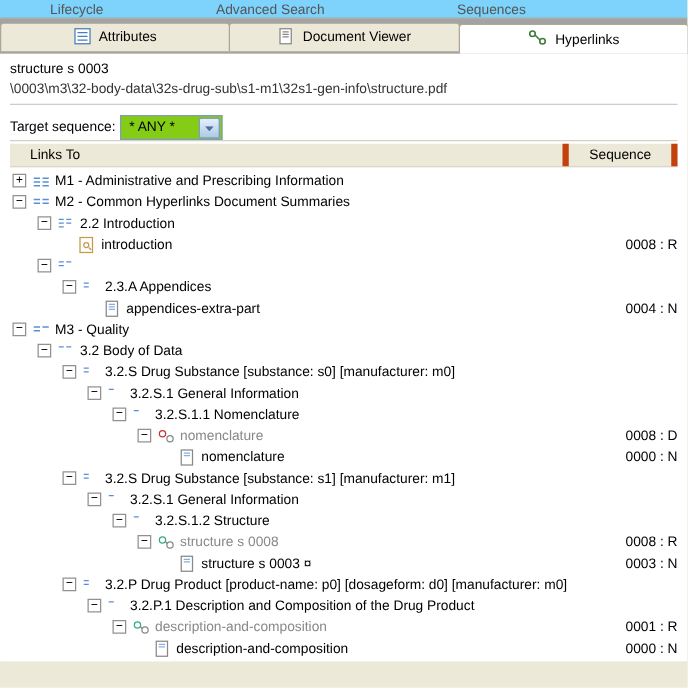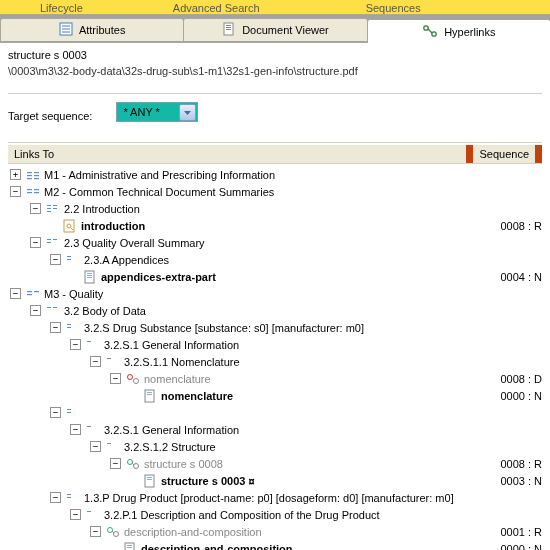--- a/index.html
+++ b/index.html
@@ -1,35 +1,35 @@
 <!DOCTYPE html>
 <html><head>
 <meta charset="utf-8">
 <style>
 html,body{margin:0;padding:0;font-family:Tahoma,Arial,sans-serif;font-size:11px;color:#000;background:#ece9d8;width:550px;height:550px;overflow:hidden}
-.topcut{height:14px;background:#fde047;border-bottom:1px solid #aca899;display:flex;gap:30px;padding-left:40px;align-items:flex-end;color:#555}
+.topcut{height:14px;background:#7dd3fc;border-bottom:1px solid #aca899;display:flex;gap:30px;padding-left:40px;align-items:flex-end;color:#555}
 .tabs{display:flex;background:#a3a3a3;border-bottom:1px solid #aca899;padding-top:3px}
 .tab{flex:1;display:flex;align-items:center;justify-content:center;height:22px;gap:6px;background:#ece9d8;border:1px solid #aca899;border-bottom:none;border-radius:3px 3px 0 0;margin-right:-1px;cursor:default}
 .tab.active{background:#fff;position:relative;top:1px;height:23px}
 .tabicon{display:inline-block}
 .content{background:#fff;padding:6px 8px 0 8px}
 .title{font-weight:normal;margin-bottom:4px}
-.path{color:#333;margin-bottom:8px;border-bottom:1px solid #ccc;padding-bottom:16px}
-.tgt{display:flex;align-items:flex-end;gap:24px;border-bottom:1px solid #d4d0c8;padding-bottom:20px;margin-bottom:2px}
-.combo{display:inline-flex;align-items:center;border:1px solid #7f9db9;background:#14b8a6;height:18px;padding:0 2px 0 6px;min-width:72px;position:relative}
+.path{color:#333;margin-bottom:8px;border-bottom:1px solid #ccc;padding-bottom:6px}
+.tgt{display:flex;align-items:center;gap:4px;border-bottom:1px solid #d4d0c8;padding-bottom:0;margin-bottom:2px}
+.combo{display:inline-flex;align-items:center;border:1px solid #7f9db9;background:#84cc16;height:18px;padding:0 2px 0 6px;min-width:72px;position:relative}
 .combo .arrow{position:absolute;right:1px;top:1px;width:15px;height:15px;background:linear-gradient(#e5effb,#adc9e8);border:1px solid #7f9db9;border-radius:2px;display:flex;align-items:center;justify-content:center}
 .cols{display:flex;border-bottom:1px solid #d4d0c8;background:#ece9d8;height:18px;align-items:center}
-.cols div{padding:0 6px;border-right:7px solid #c2410c;height:100%;display:flex;align-items:center}
+.cols div{padding:0 16px;border-right:5px solid #c2410c;height:100%;display:flex;align-items:center}
 .col1{width:480px}
 .col2{flex:1}
 .tree{background:#fff;padding:2px 0;font-size:11px}
 .row{display:flex;align-items:center;height:17px;white-space:nowrap}
 .exp{width:9px;height:9px;border:1px solid #919191;display:inline-flex;align-items:center;justify-content:center;margin-right:4px;font-size:9px;line-height:7px;color:#000;background:#fff;font-family:monospace}
 .lbl{padding-left:3px}
-.bold{font-weight:bold}
+.bold{font-weight:normal}
 .dim{color:#888}
 .seq{margin-left:auto;padding-left:10px}
 .ind{display:inline-block}
 svg{flex-shrink:0}
 </style>
 </head>
 <body>
 
 <div class="topcut">
   <span>Lifecycle</span>
@@ -111,21 +111,21 @@
 
     <div class="row">
       <span class="ind" style="width:2px"></span>
       <span class="exp">−</span>
       <svg width="16" height="14">
           <rect x="2" y="4" width="5" height="1.2" fill="#5a8fd6"></rect>
           <rect x="2" y="7" width="5" height="1.2" fill="#5a8fd6"></rect>
           <rect x="9" y="4" width="5" height="1.2" fill="#5a8fd6"></rect>
           <rect x="9" y="7" width="5" height="1.2" fill="#5a8fd6"></rect>
         </svg>
-      <span class="lbl">M2 - Common Technical Document Summaries</span>
+      <span class="lbl">M2 - Common Hyperlinks Document Summaries</span>
     </div>
 
     <div class="row">
       <span class="ind" style="width:22px"></span>
       <span class="exp">−</span>
       <svg width="16" height="14">
           <rect x="2" y="3" width="4" height="1" fill="#5a8fd6"></rect>
           <rect x="2" y="6" width="4" height="1" fill="#5a8fd6"></rect>
           <rect x="2" y="9" width="4" height="1" fill="#5a8fd6"></rect>
           <rect x="8" y="3" width="4" height="1" fill="#5a8fd6"></rect>
@@ -146,21 +146,20 @@
     </div>
 
     <div class="row">
       <span class="ind" style="width:22px"></span>
       <span class="exp">−</span>
       <svg width="16" height="14">
           <rect x="2" y="3" width="4" height="1" fill="#5a8fd6"></rect>
           <rect x="2" y="6" width="4" height="1" fill="#5a8fd6"></rect>
           <rect x="8" y="3" width="4" height="1" fill="#5a8fd6"></rect>
         </svg>
-      <span class="lbl">2.3 Quality Overall Summary</span>
     </div>
 
     <div class="row">
       <span class="ind" style="width:42px"></span>
       <span class="exp">−</span>
       <svg width="16" height="14">
           <rect x="2" y="3" width="4" height="1" fill="#5a8fd6"></rect>
           <rect x="2" y="6" width="4" height="1" fill="#5a8fd6"></rect>
         </svg>
       <span class="lbl">2.3.A Appendices</span>
@@ -249,20 +248,21 @@
       <span class="seq">0000 : N</span>
     </div>
 
     <div class="row">
       <span class="ind" style="width:42px"></span>
       <span class="exp">−</span>
       <svg width="16" height="14">
           <rect x="2" y="3" width="4" height="1" fill="#5a8fd6"></rect>
           <rect x="2" y="6" width="4" height="1" fill="#5a8fd6"></rect>
         </svg>
+      <span class="lbl">3.2.S Drug Substance [substance: s1] [manufacturer: m1]</span>
     </div>
 
     <div class="row">
       <span class="ind" style="width:62px"></span>
       <span class="exp">−</span>
       <svg width="16" height="14">
           <rect x="2" y="3" width="4" height="1" fill="#5a8fd6"></rect>
         </svg>
       <span class="lbl">3.2.S.1 General Information</span>
     </div>
@@ -299,21 +299,21 @@
       <span class="seq">0003 : N</span>
     </div>
 
     <div class="row">
       <span class="ind" style="width:42px"></span>
       <span class="exp">−</span>
       <svg width="16" height="14">
           <rect x="2" y="3" width="4" height="1" fill="#5a8fd6"></rect>
           <rect x="2" y="6" width="4" height="1" fill="#5a8fd6"></rect>
         </svg>
-      <span class="lbl">1.3.P Drug Product [product-name: p0] [dosageform: d0] [manufacturer: m0]</span>
+      <span class="lbl">3.2.P Drug Product [product-name: p0] [dosageform: d0] [manufacturer: m0]</span>
     </div>
 
     <div class="row">
       <span class="ind" style="width:62px"></span>
       <span class="exp">−</span>
       <svg width="16" height="14">
           <rect x="2" y="3" width="4" height="1" fill="#5a8fd6"></rect>
         </svg>
       <span class="lbl">3.2.P.1 Description and Composition of the Drug Product</span>
     </div>

